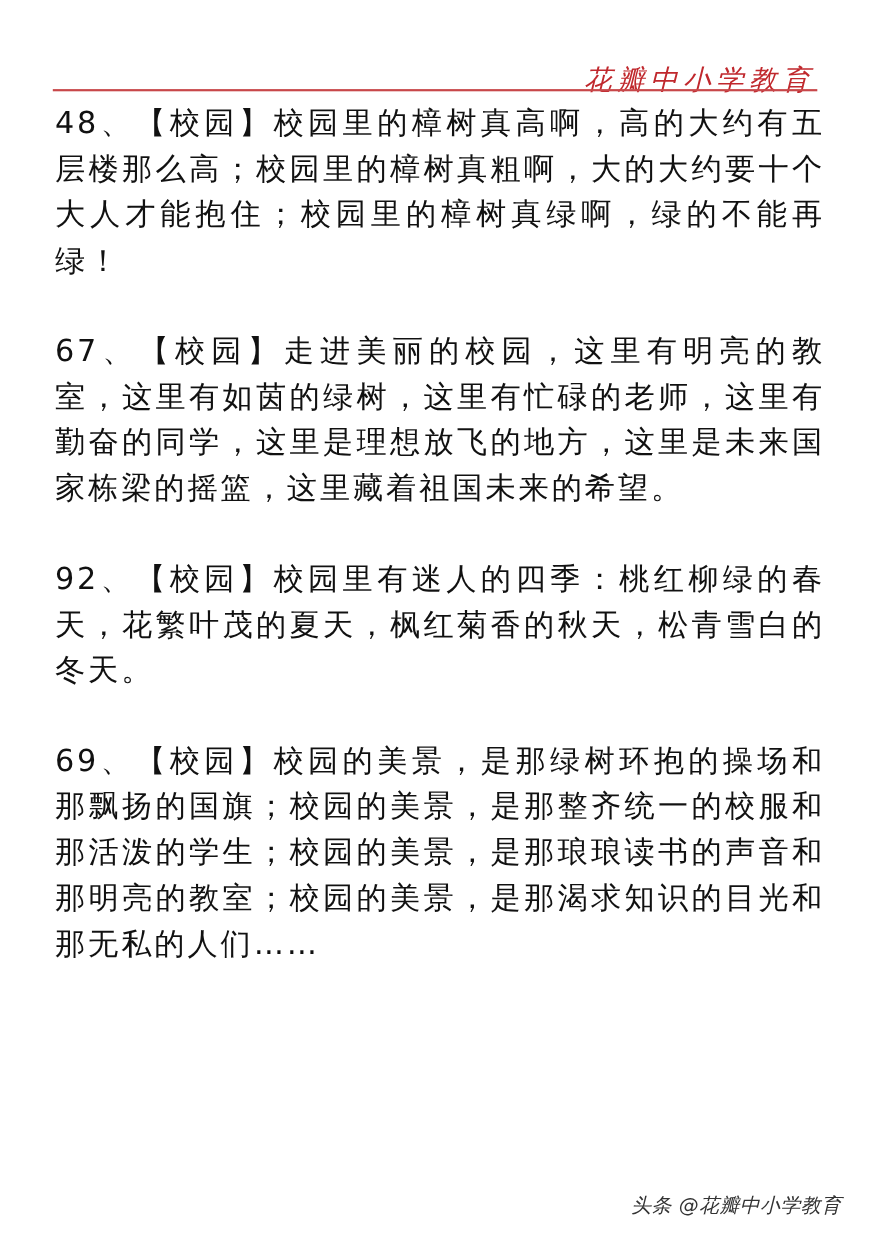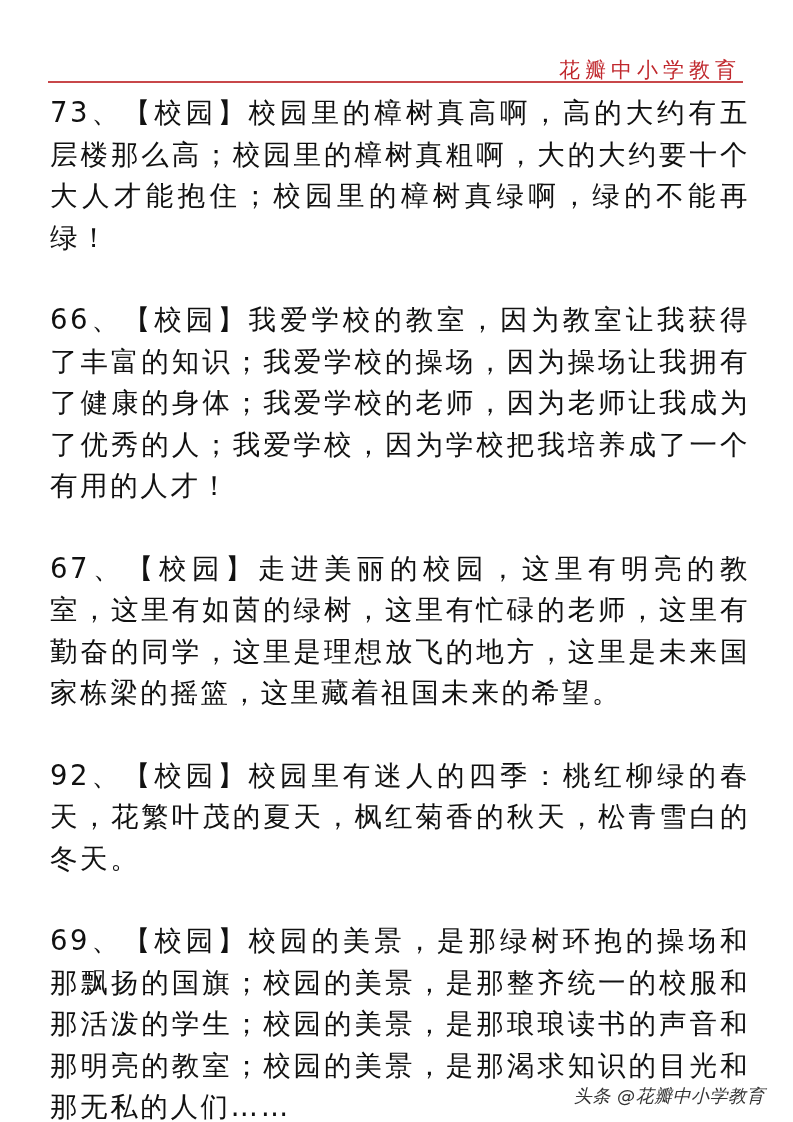--- a/index.html
+++ b/index.html
@@ -4,21 +4,22 @@
 <style>
   html, body { margin: 0; padding: 0; background: #ffffff; }
   body {
     width: 793px; height: 1122px; position: relative; overflow: hidden;
     font-family: "DejaVu Sans", "Liberation Sans", sans-serif;
     color: #111111;
   }
   .header-brand {
     position: absolute; right: 52px; top: 56px;
     font-family: "DejaVu Serif", "Liberation Serif", serif;
-    font-size: 21px; letter-spacing: 5px; color: #c0282d;
+    font-size: 25px; letter-spacing: 5px; color: #c0282d;
+    font-style: italic;
     text-align: right;
   }
   .header-rule {
     position: absolute; left: 48px; width: 695px; top: 81px; height: 2px;
     background: #c8474a;
   }
   .content {
     position: absolute; left: 50px; top: 92px; width: 700px;
   }
   .para {
@@ -30,21 +31,20 @@
     font-size: 18px; color: #333333; letter-spacing: 0.5px; font-style: italic;
   }
 </style>
 </head>
 <body>
 
 <div class="header-brand">花瓣中小学教育</div>
 <div class="header-rule"></div>
 
 <div class="content">
-  <p class="para">73、【校园】校园里的樟树真高啊，高的大约有五层楼那么高；校园里的樟树真粗啊，大的大约要十个大人才能抱住；校园里的樟树真绿啊，绿的不能再绿！</p>
-  <p class="para">66、【校园】我爱学校的教室，因为教室让我获得了丰富的知识；我爱学校的操场，因为操场让我拥有了健康的身体；我爱学校的老师，因为老师让我成为了优秀的人；我爱学校，因为学校把我培养成了一个有用的人才！</p>
+  <p class="para">48、【校园】校园里的樟树真高啊，高的大约有五层楼那么高；校园里的樟树真粗啊，大的大约要十个大人才能抱住；校园里的樟树真绿啊，绿的不能再绿！</p>
   <p class="para">67、【校园】走进美丽的校园，这里有明亮的教室，这里有如茵的绿树，这里有忙碌的老师，这里有勤奋的同学，这里是理想放飞的地方，这里是未来国家栋梁的摇篮，这里藏着祖国未来的希望。</p>
   <p class="para">92、【校园】校园里有迷人的四季：桃红柳绿的春天，花繁叶茂的夏天，枫红菊香的秋天，松青雪白的冬天。</p>
   <p class="para">69、【校园】校园的美景，是那绿树环抱的操场和那飘扬的国旗；校园的美景，是那整齐统一的校服和那活泼的学生；校园的美景，是那琅琅读书的声音和那明亮的教室；校园的美景，是那渴求知识的目光和那无私的人们……</p>
 
 </div>
 
 <div class="watermark">头条 @花瓣中小学教育</div>
 
 </body></html>

